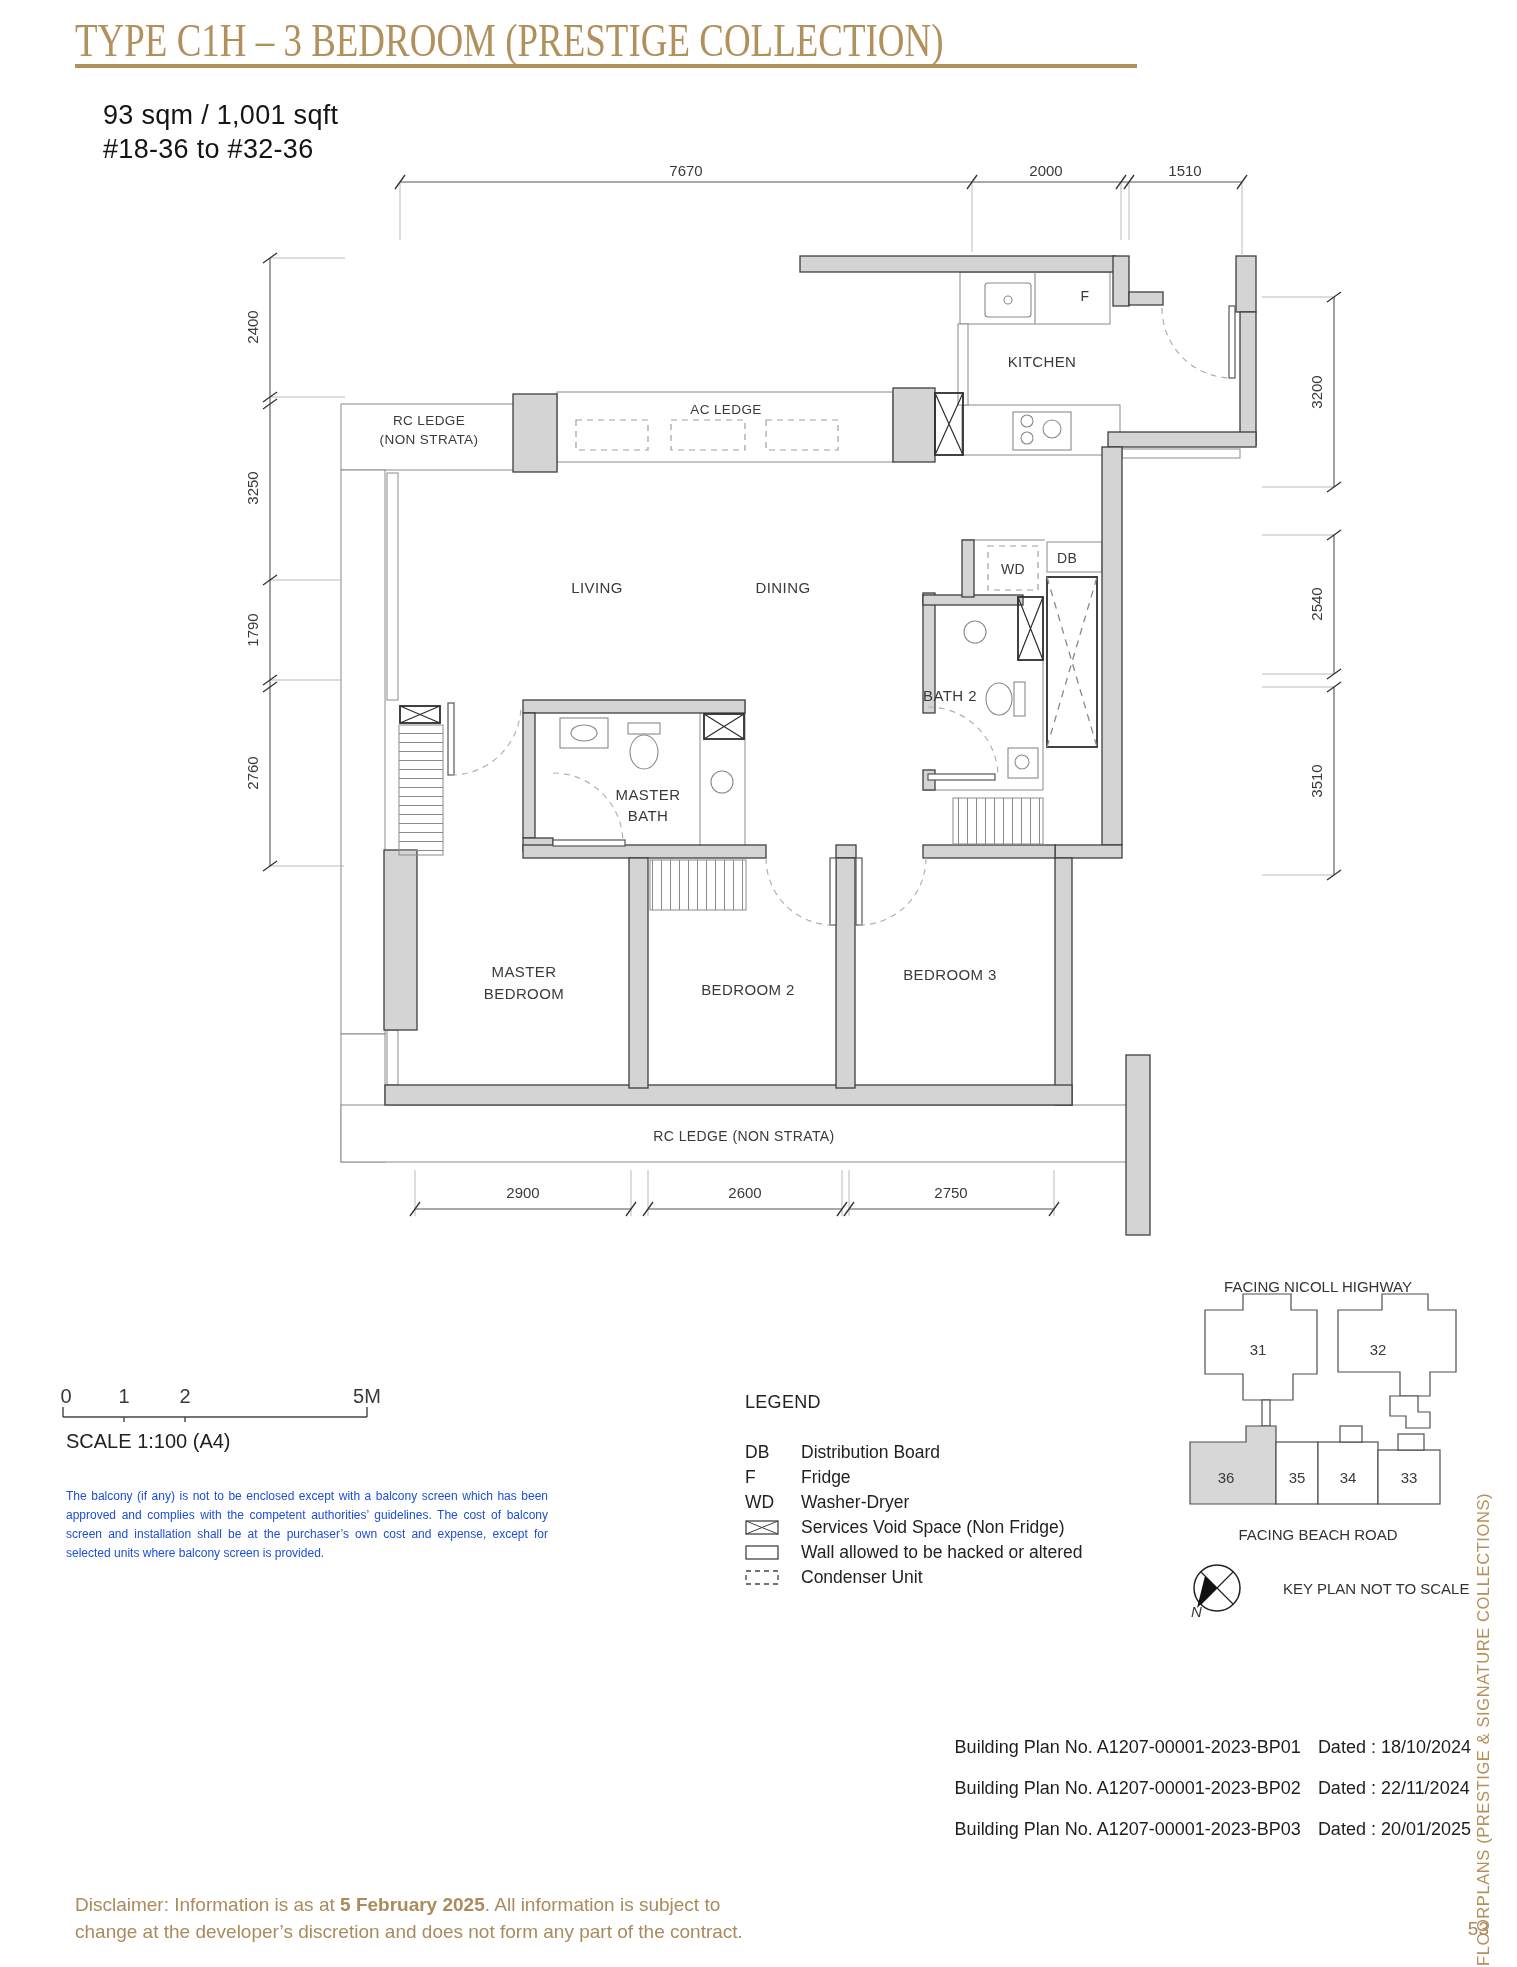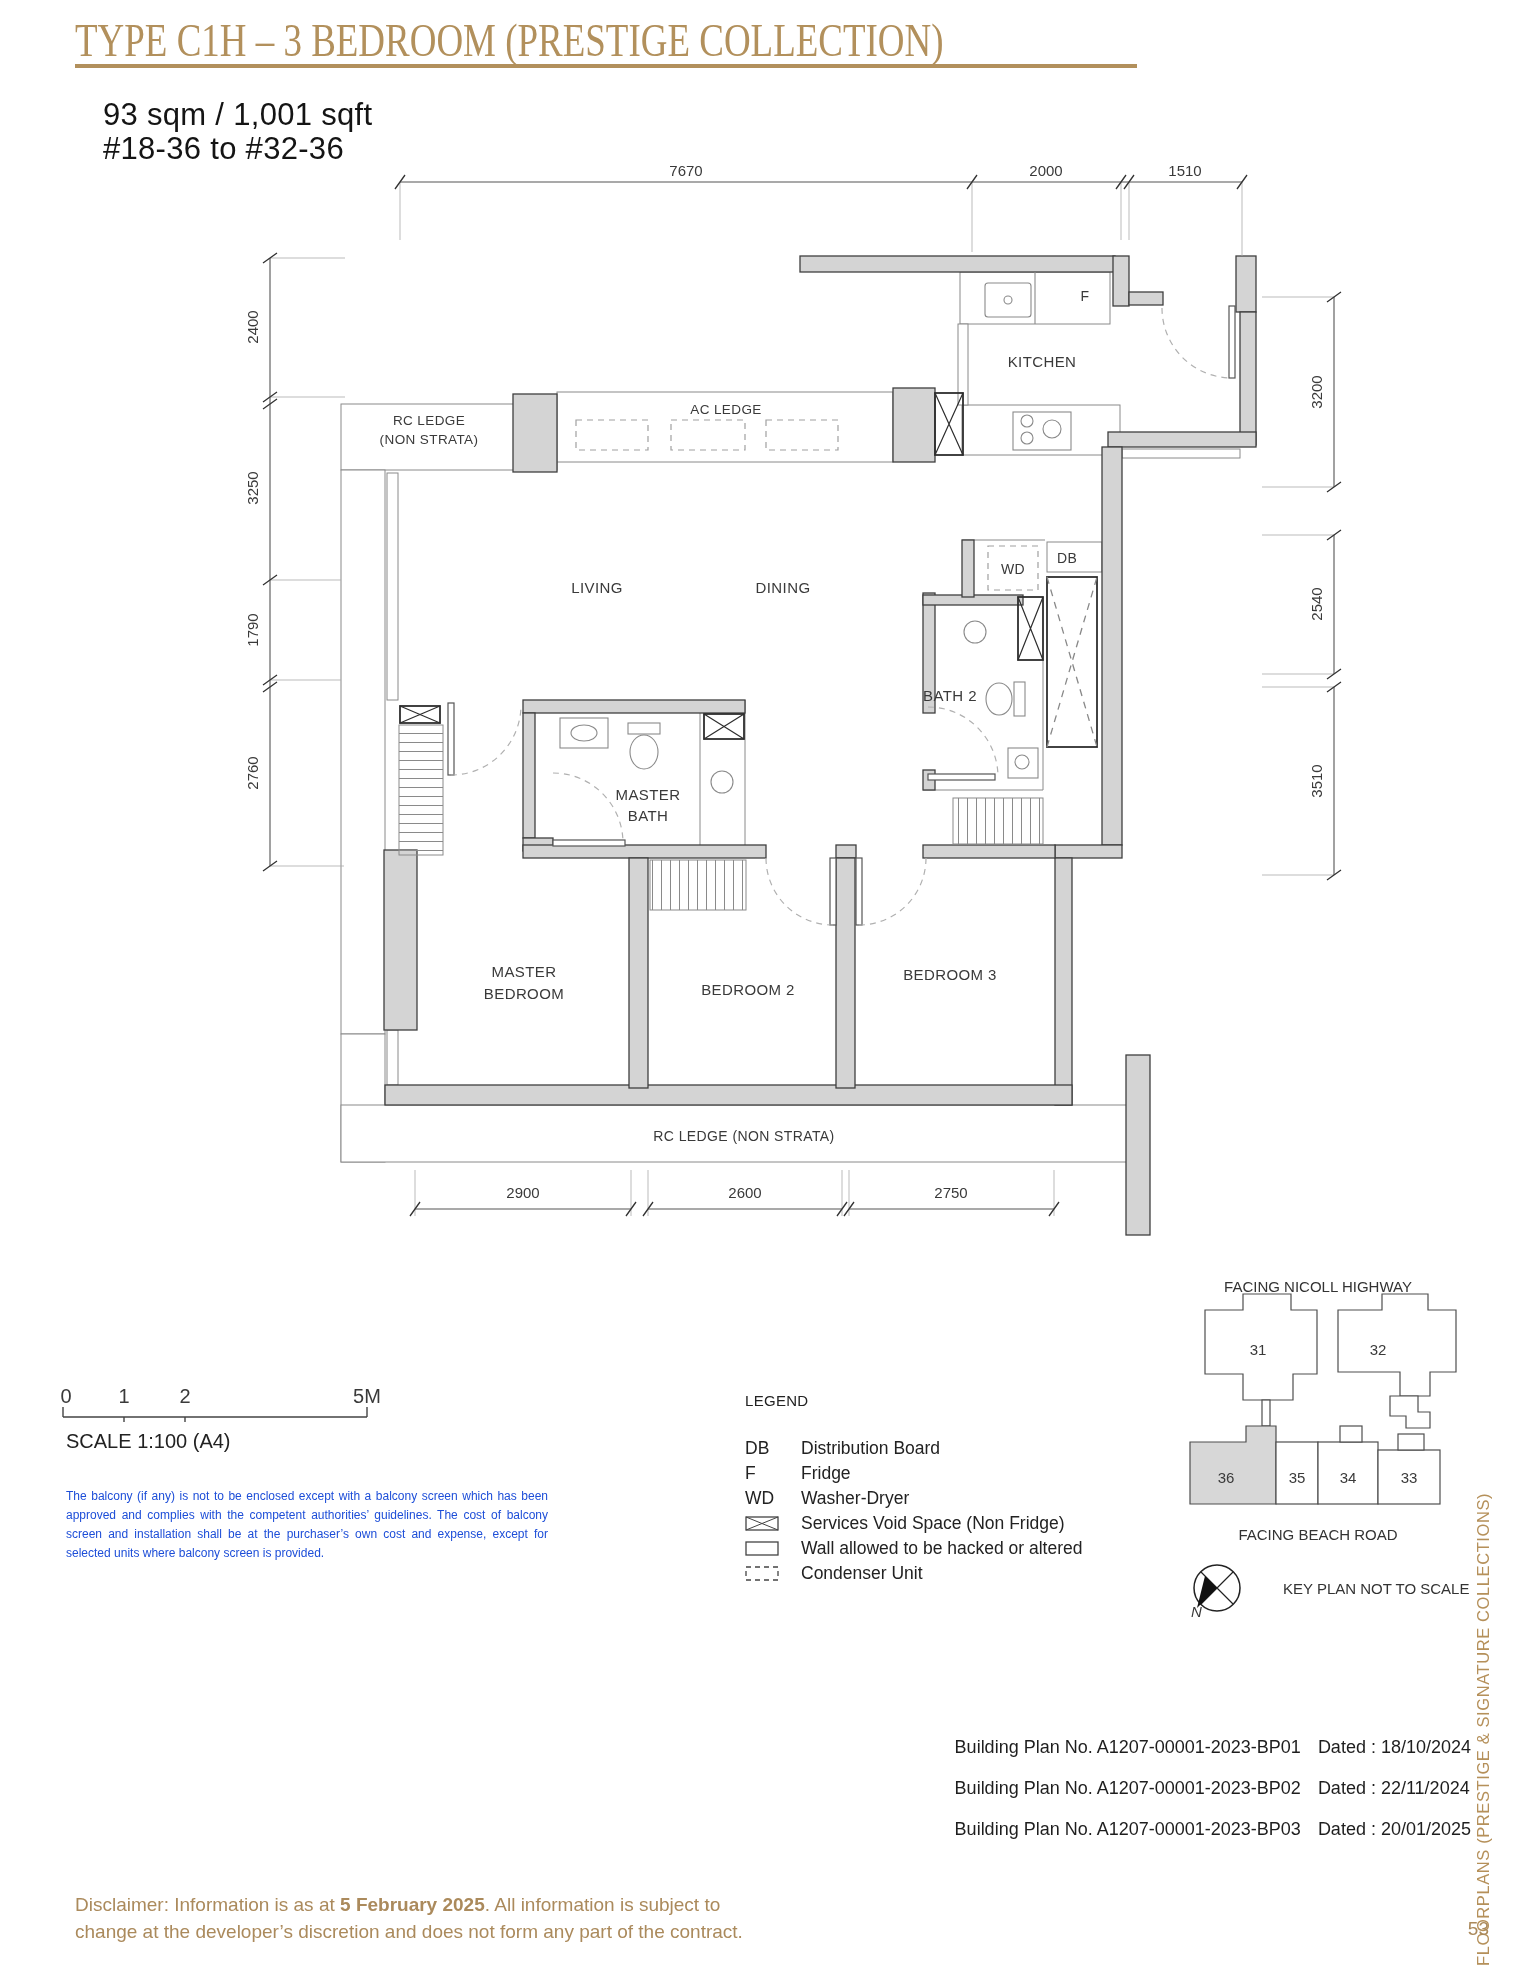--- a/index.html
+++ b/index.html
@@ -3,25 +3,25 @@
 <meta charset="utf-8">
 <style>
   html,body{margin:0;padding:0;background:#ffffff;}
   #page{position:relative;width:1517px;height:1967px;background:#fff;overflow:hidden;
         font-family:"Liberation Sans",sans-serif;color:#2b2b2b;}
   .abs{position:absolute;}
   
   .title{left:75px;top:14px;font-family:"Liberation Serif",serif;font-size:42px;color:#b2905c;
          white-space:nowrap;transform:scale(0.88,1.1);transform-origin:left top;letter-spacing:0px;}
   .rule{left:75px;top:64px;width:1062px;height:4px;background:#b2905c;}
-  .unit-info{left:103px;top:98px;font-size:31px;line-height:34px;color:#141414;letter-spacing:0.3px;}
+  .unit-info{left:103px;top:98px;font-size:27px;line-height:34px;color:#141414;letter-spacing:0.3px;}
   
   .balcony{left:66px;top:1487px;width:482px;font-size:12px;line-height:19px;color:#1d4ed8;text-align:justify;}
   .legend{left:745px;top:1392px;font-size:17.5px;color:#222;}
-  .legend .lg-title{font-size:15px;margin-bottom:27px;letter-spacing:0.3px;}
+  .legend .lg-title{font-size:18px;margin-bottom:27px;letter-spacing:0.3px;}
   .legend .row{display:flex;align-items:center;height:25px;}
   .legend .key{width:56px;flex:0 0 56px;}
   .legend .icon{width:56px;flex:0 0 56px;display:flex;align-items:center;}
   .bplans{right:46px;top:1735px;display:grid;grid-template-columns:auto auto;column-gap:16px;
           font-size:18px;line-height:24px;color:#1e1e1e;white-space:nowrap;gap:17px;}
   .sidebar-vert{left:1474px;top:1378px;height:588px;width:26px;
         writing-mode:vertical-rl;transform:rotate(180deg);
         font-size:16.5px;letter-spacing:0.6px;color:#b5905a;white-space:nowrap;}
   .disclaimer{left:75px;top:1891px;font-size:19px;line-height:27px;color:#ab8a5c;}
   .pagenum{right:28px;top:1918px;font-size:19px;color:#ab8a5c;margin-left:22px;}

